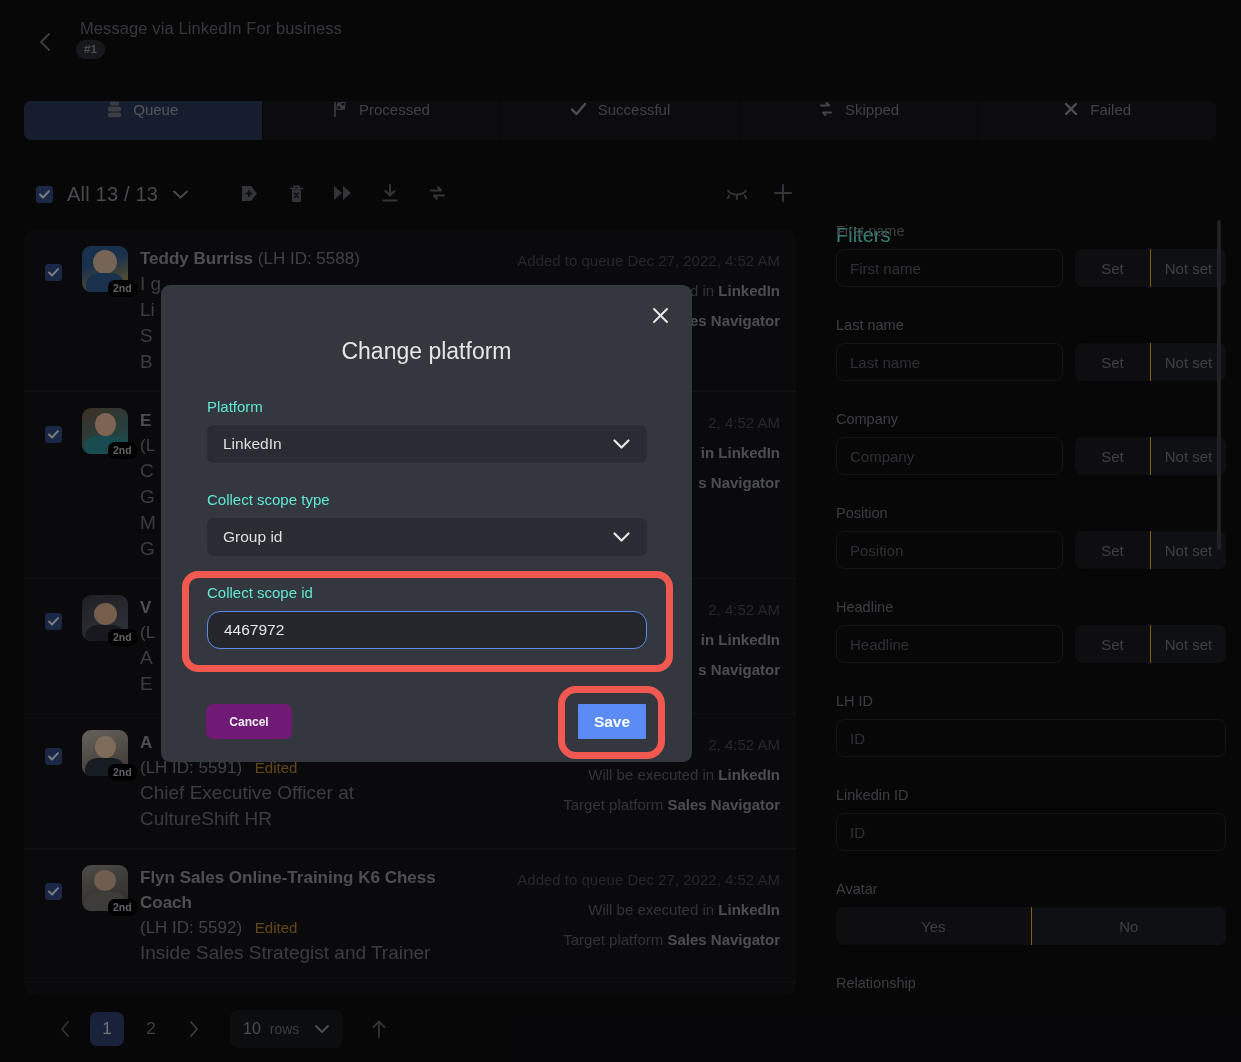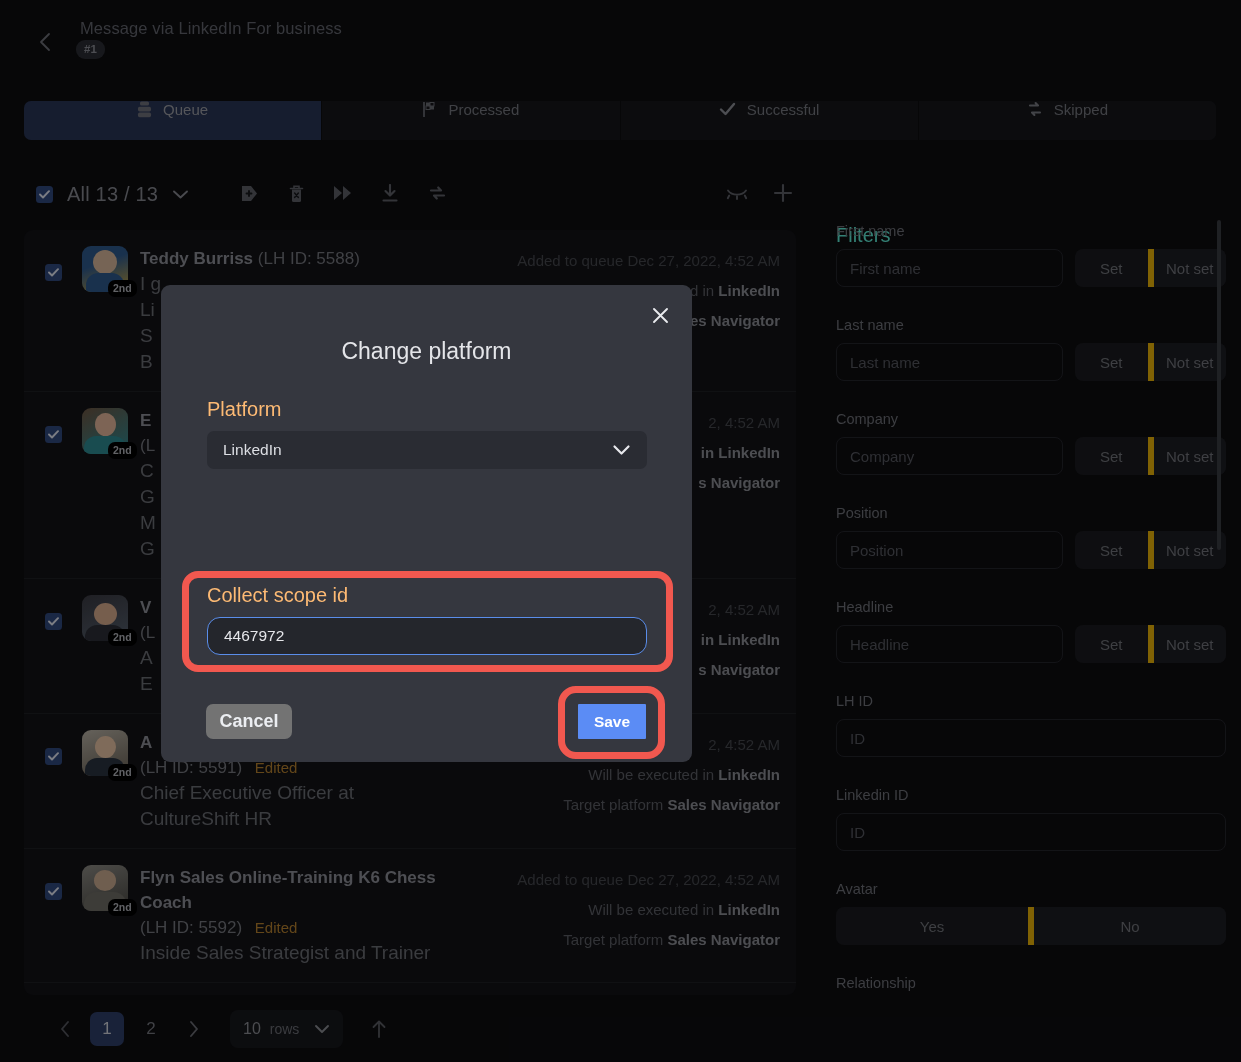--- a/index.html
+++ b/index.html
@@ -107,54 +107,54 @@
   .f-input {
     flex: 0 0 185px; height: 38px; border: 1px solid #24252b; border-radius: 8px;
     background: transparent; color: #55575e; font-size: 15px; padding: 0 13px;
     font-family: "Liberation Sans", sans-serif; outline: none;
   }
   .f-input::placeholder { color: #55575e; }
   .f-input.wide { flex: 1 1 auto; }
   .seg { flex: 1 1 auto; display: flex; border-radius: 8px; overflow: hidden; background: #1a1b1f; }
   .seg div {
     flex: 1; height: 38px; display: flex; align-items: center; justify-content: center;
-    font-size: 15px; color: #71737a; cursor: pointer; border-right: 6px solid #eab308;
+    font-size: 15px; color: #71737a; cursor: pointer; border-right: 1px solid #eab308;
   }
   .seg div:last-child { border-right: none; background: #1d1e23; }
   .seg.two div { height: 38px; }
   .filters-scroll { position: absolute; right: 20px; top: 55px; width: 4px; height: 330px; background: #3a3c42; border-radius: 3px; }
 
   
   .overlay { position: absolute; left: 0; top: 0; width: 1241px; height: 1062px; background: rgba(0,0,0,.45); }
   .modal {
     position: absolute; left: 161px; top: 285px; width: 531px; height: 477px;
     background: #35373f; border-radius: 9px;
   }
   .modal-close {
     position: absolute; right: 18px; top: 16px; width: 28px; height: 28px;
     display: flex; align-items: center; justify-content: center; color: #e9eaee;
     font-size: 23px; cursor: pointer; font-weight: 300;
   }
   .modal-title { position: absolute; left: 0; width: 531px; top: 53px; text-align: center; font-size: 23px; color: #e4e5e9; font-weight: 400; }
   .m-field { position: absolute; left: 46px; width: 440px; }
-  .m-label { font-size: 20px; color: #fdba74; margin-bottom: 10px; }
+  .m-label { font-size: 15px; color: #5eead4; margin-bottom: 10px; }
   .m-select {
     height: 38px; background: #2a2c33; border-radius: 7px; display: flex; align-items: center;
     justify-content: space-between; padding: 0 16px; cursor: pointer;
   }
   .m-select span { font-size: 15.5px; color: #dddfe4; }
   .m-select .sc { color: #e7e8ec; display: flex; }
   .m-input {
     width: 100%; height: 38px; background: #24262c; border: 1px solid #5a8dea; border-radius: 13px;
     color: #e5e6ea; font-size: 15.5px; padding: 0 16px; outline: none;
     font-family: "Liberation Sans", sans-serif;
   }
   .btn-cancel {
     position: absolute; left: 206px; top: 704px; width: 86px; height: 35px;
-    background: #737373; border-radius: 7px; color: #eceef2; font-size: 18px; font-weight: 700;
+    background: #701a75; border-radius: 7px; color: #eceef2; font-size: 12px; font-weight: 700;
     display: flex; align-items: center; justify-content: center; cursor: pointer;
   }
   .btn-save {
     position: absolute; left: 578px; top: 704px; width: 68px; height: 35px;
     background: #5b8cf5; border-radius: 1px; color: #ffffff; font-size: 15.5px; font-weight: 700;
     display: flex; align-items: center; justify-content: center; cursor: pointer;
   }
   
   .ring { position: absolute; border: 7px solid #f1584f; border-radius: 16px; pointer-events: none; }
   .ring-field { left: 182px; top: 571px; width: 491px; height: 101px; }
@@ -208,20 +208,28 @@
       </span>
       <span>Successful</span>
     </div>
     <div class="tab">
       <span>
         <svg width="16" height="16" viewBox="0 0 16 16">
             <path d="M3 4.5 h8 l-2.4 -2.4 M13 11.5 h-8 l2.4 2.4" fill="none" stroke="#7a7c83" stroke-width="2.1" stroke-linecap="round" stroke-linejoin="round"></path>
           </svg>
       </span>
       <span>Skipped</span>
+    </div>
+    <div class="tab">
+      <span>
+        <svg width="16" height="16" viewBox="0 0 16 16">
+            <path d="M3 3 L13 13 M13 3 L3 13" stroke="#8d8f96" stroke-width="2.4" stroke-linecap="round"></path>
+          </svg>
+      </span>
+      <span>Failed</span>
     </div>
   </div>
 
   <div class="list-toolbar">
     <div class="toolbar-left">
       <span class="cb">
         <svg width="11" height="9" viewBox="0 0 11 9">
             <polyline points="1,4.5 4,7.5 10,1.2" fill="none" stroke="#dfe3ef" stroke-width="1.9" stroke-linecap="round" stroke-linejoin="round"></polyline>
           </svg>
       </span>
@@ -607,20 +615,31 @@
       <div class="m-select">
         <span>LinkedIn</span>
         <span class="sc">
           <svg width="19" height="12" viewBox="0 0 19 12">
               <polyline points="2.5,2.5 9.5,9.5 16.5,2.5" fill="none" stroke="#e7e8ec" stroke-width="2.2" stroke-linecap="round" stroke-linejoin="round"></polyline>
             </svg>
         </span>
       </div>
     </div>
 
+    <div class="m-field" style="top:206px;">
+      <div class="m-label">Collect scope type</div>
+      <div class="m-select">
+        <span>Group id</span>
+        <span class="sc">
+          <svg width="19" height="12" viewBox="0 0 19 12">
+              <polyline points="2.5,2.5 9.5,9.5 16.5,2.5" fill="none" stroke="#e7e8ec" stroke-width="2.2" stroke-linecap="round" stroke-linejoin="round"></polyline>
+            </svg>
+        </span>
+      </div>
+    </div>
 
     <div class="m-field" style="top:299px;">
       <div class="m-label">Collect scope id</div>
       <input class="m-input" value="4467972" style="">
     </div>
   </div>
 
   <div class="btn-cancel">Cancel</div>
   <div class="btn-save">Save</div>
 

